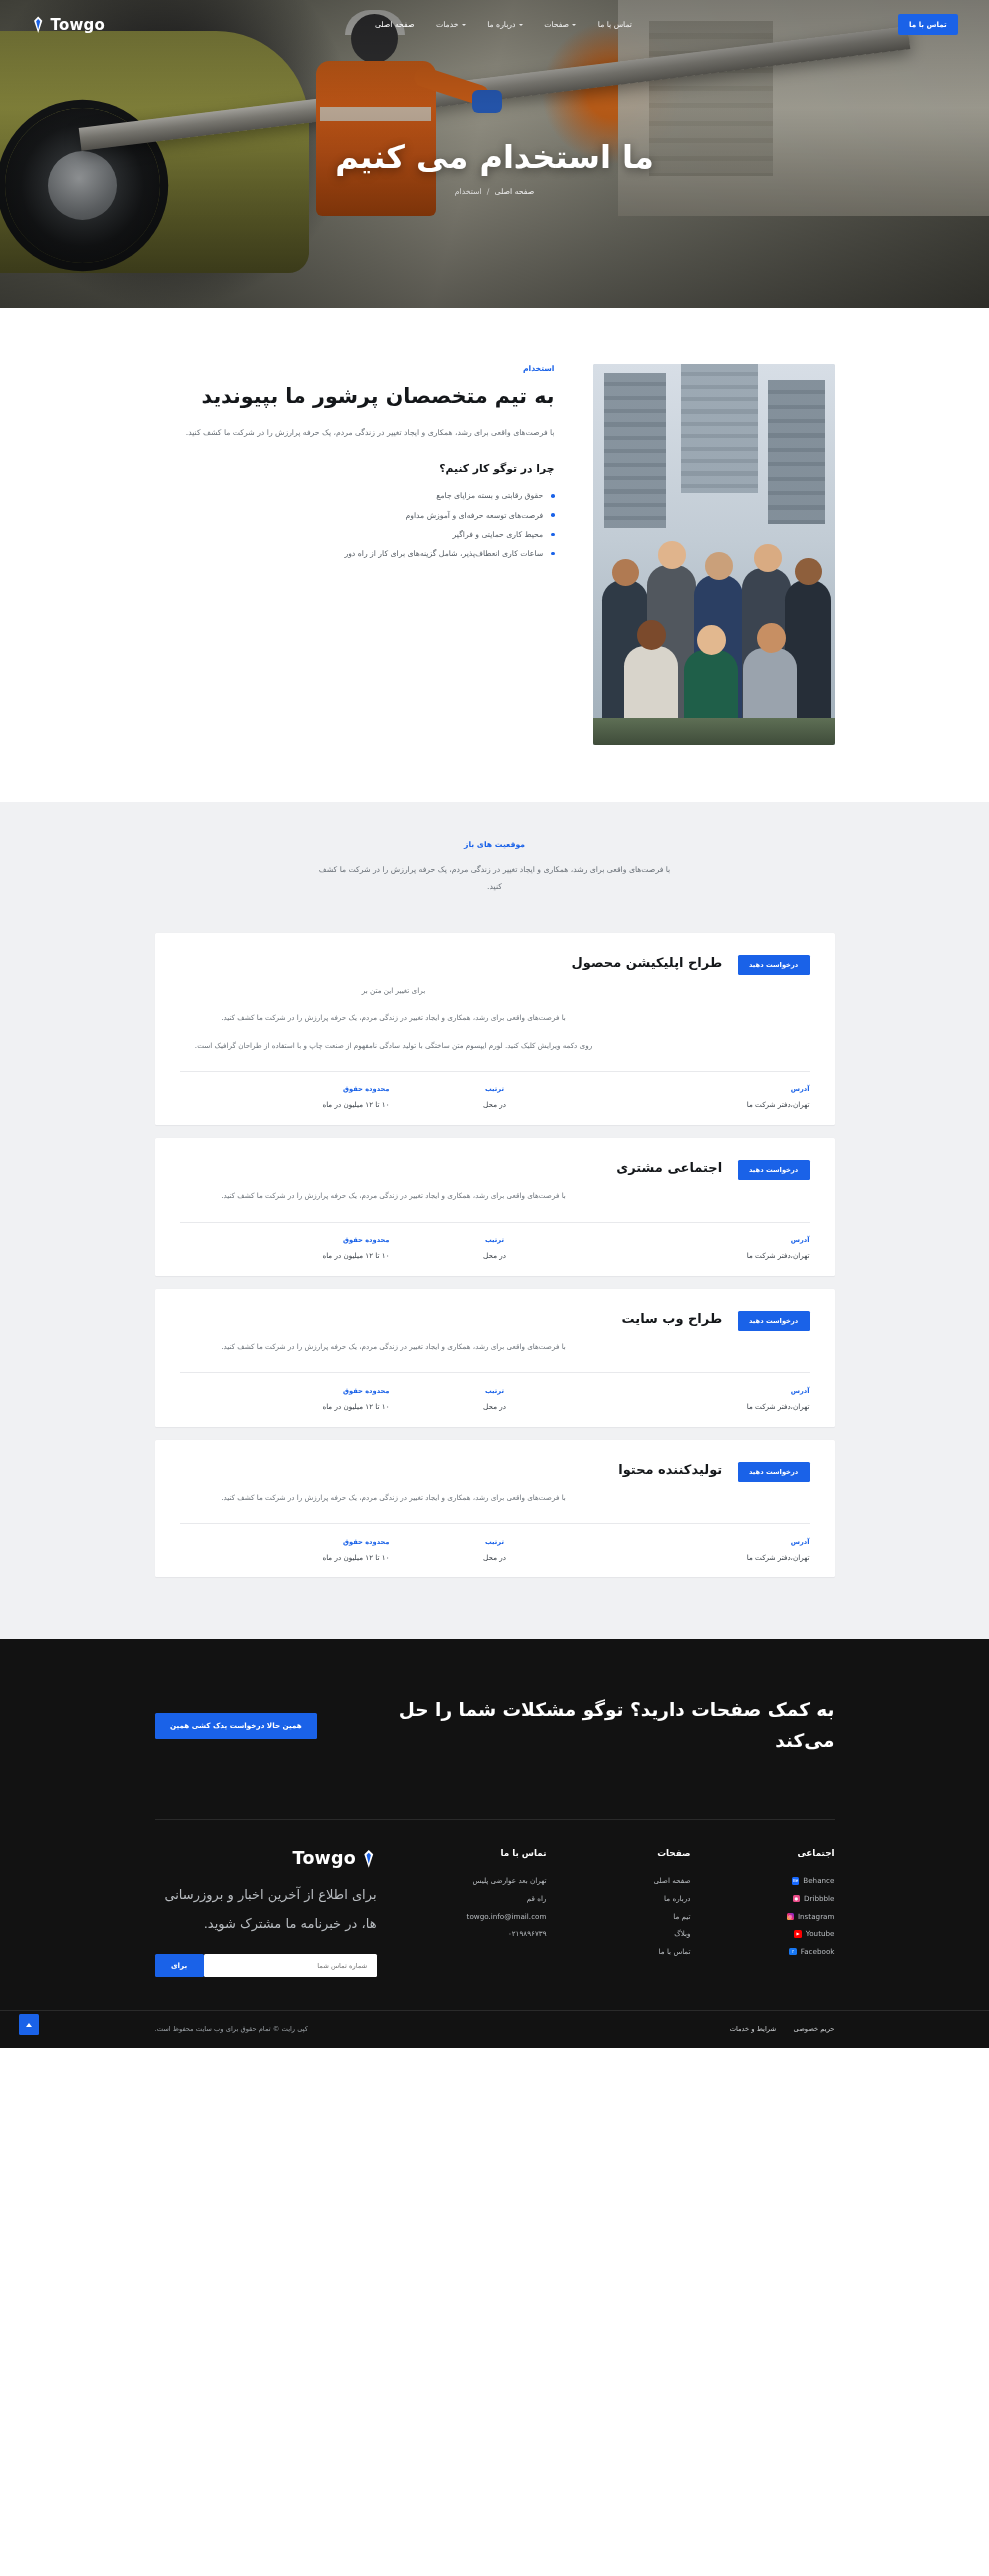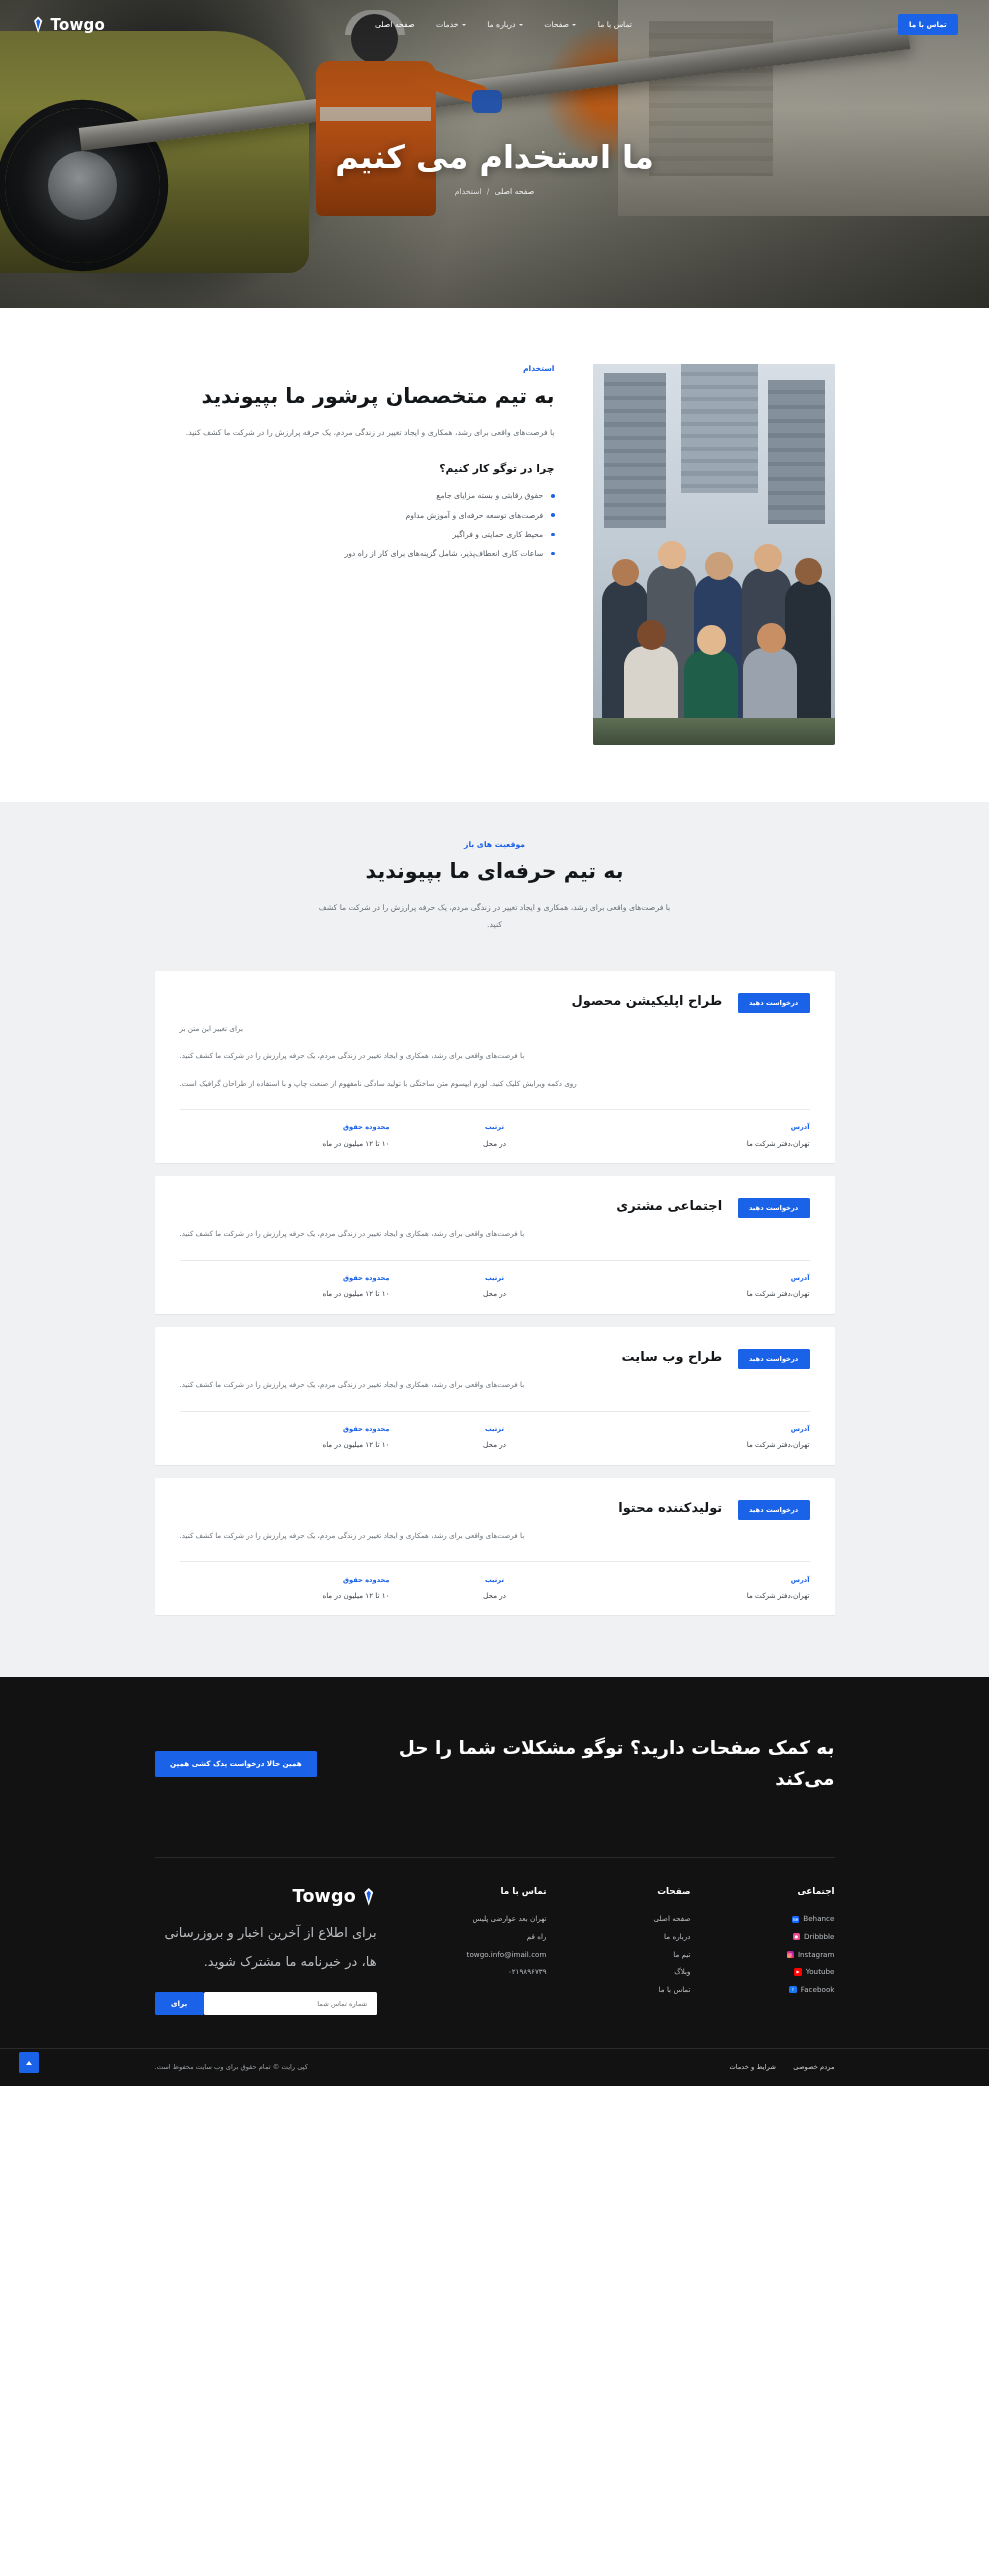--- a/index.html
+++ b/index.html
@@ -197,21 +197,21 @@
   .jobs-list { width: 680px; margin: 37px auto 0; display:flex; flex-direction:column; gap: 13.4px; }
   .job-card {
     background:#fff; border-radius: 1.5px; padding: 21.6px 25px 15.5px;
     box-shadow: 0 0.5px 1px rgba(16,24,40,.05);
   }
   .job-top { display:flex; align-items:flex-start; gap: 15.5px; }
   .job-main { flex: 1 1 auto; text-align: right; }
   .job-title { font-size: 13px; font-weight: 800; color:#14171a; }
   .job-p {
     margin-top: 13.4px; font-size: 7.2px; line-height: 2.2; color:#6d747b; max-width: 428px;
-    margin-right: auto; text-align: left;
+    margin-right: auto; text-align: center;
   }
   .job-p.second { margin-top: 11.3px; }
   .job-apply {
     flex: 0 0 auto;
     background:#1a62e8; color:#fff; border:0; font-family:inherit;
     font-size: 6.7px; font-weight:700; padding: 6.2px 11.3px; border-radius:1.5px; cursor:pointer;
     white-space:nowrap;
   }
   .job-meta {
     margin-top: 17.5px; padding-top: 13.4px; border-top: 0.5px solid #e8e9ec;
@@ -399,21 +399,20 @@
         <li>محیط کاری حمایتی و فراگیر</li>
         <li>ساعات کاری انعطاف‌پذیر، شامل گزینه‌های برای کار از راه دور</li>
       </ul>
     </div>
   </div>
 </section>
 
 <section class="sec-jobs">
   <div class="wrap jobs-head">
     <div class="eyebrow">موقعیت های باز</div>
-    <h2 class="h2">به تیم حرفه‌ای ما بپیوندید</h2>
     <p class="lead">با فرصت‌های واقعی برای رشد، همکاری و ایجاد تغییر در زندگی مردم، یک حرفه پرارزش را در شرکت ما کشف کنید.</p>
   </div>
 
   <div class="jobs-list">
 
     <div class="job-card">
       <div class="job-top">
         <button class="job-apply">درخواست دهید</button>
         <div class="job-main">
           <div class="job-title">طراح اپلیکیشن محصول</div>
@@ -581,21 +580,21 @@
       <div class="f-form">
         <input class="f-input" type="text" placeholder="شماره تماس شما" style="">
         <button class="f-sub">برای</button>
       </div>
     </div>
   </div>
 
   <div class="footer-bottom">
     <div class="fb-inner">
       <div class="fb-links">
-        <span class="fb-link">مردم خصوصی</span>
+        <span class="fb-link">حریم خصوصی</span>
         <span class="fb-link">شرایط و خدمات</span>
       </div>
       <div class="fb-copy">کپی رایت © تمام حقوق برای وب سایت محفوظ است.</div>
     </div>
   </div>
 </footer>
 <button class="to-top">
   <span></span>
 </button>
 </div>

